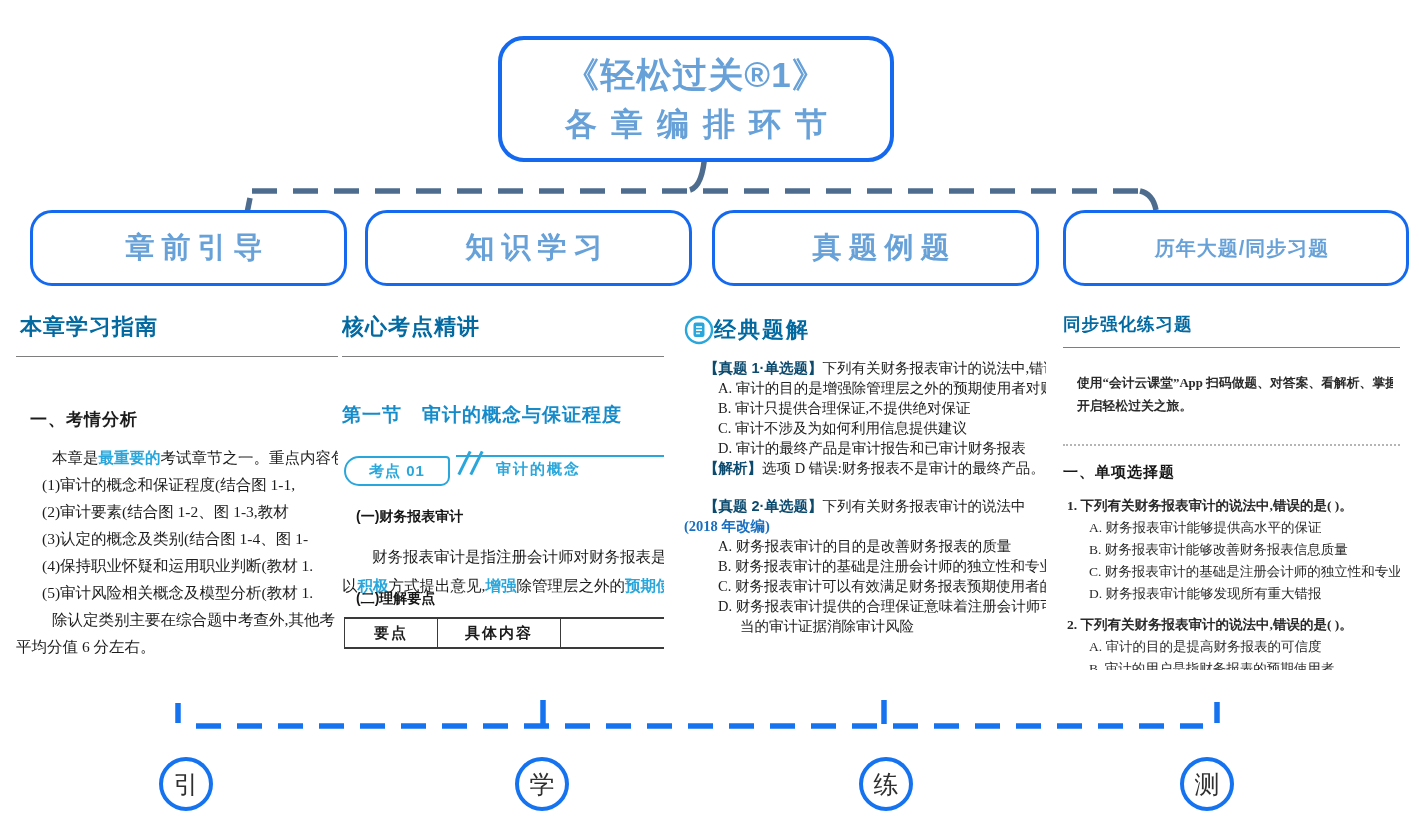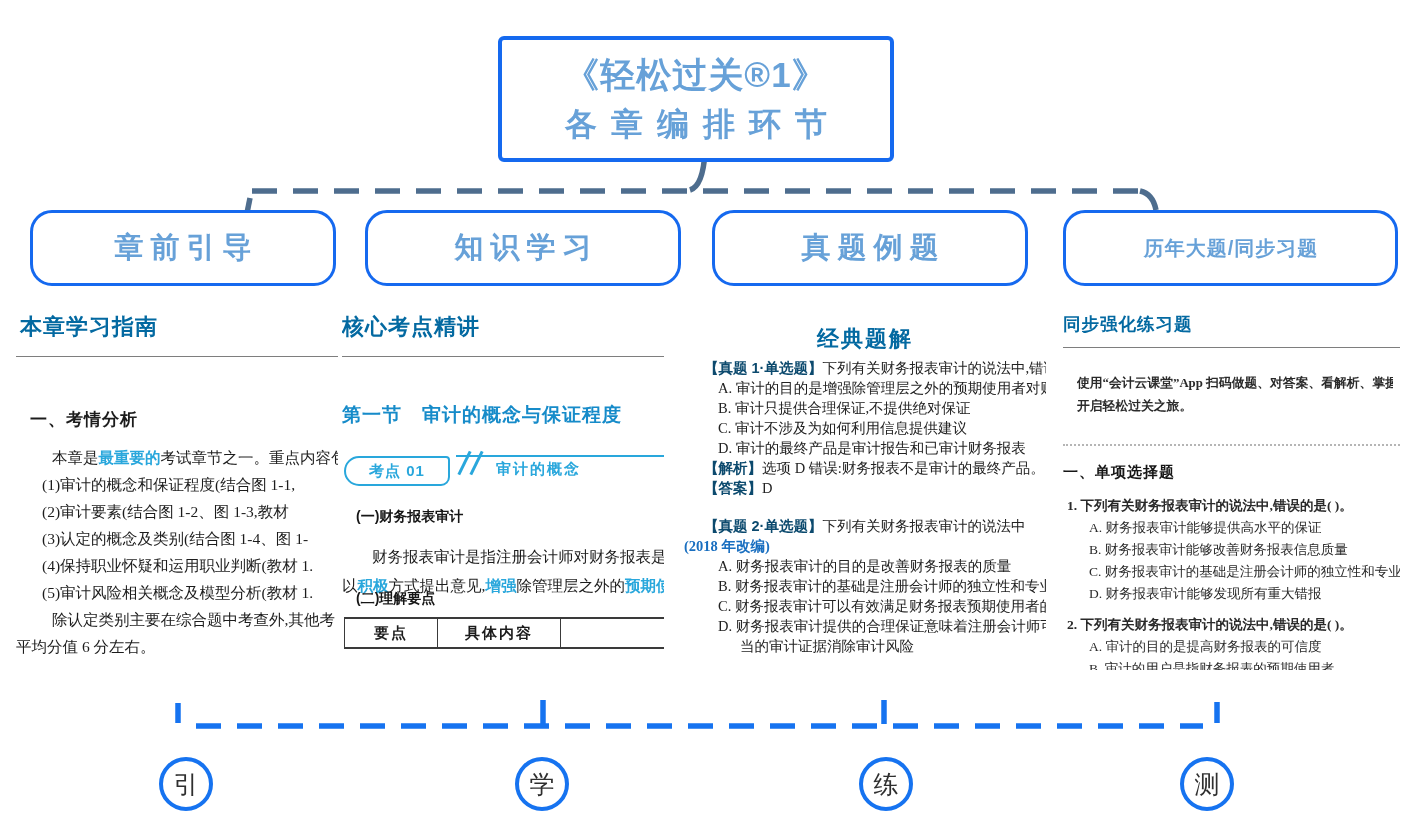--- a/index.html
+++ b/index.html
@@ -2,30 +2,30 @@
 <html><head>
 <meta charset="utf-8">
 <style>
   html,body{margin:0;padding:0;background:#fff;}
   .canvas{position:relative;width:1419px;height:831px;background:#fff;overflow:hidden;
           font-family:"Liberation Serif","DejaVu Serif",serif;color:#1c1c1c;}
   .links{position:absolute;left:0;top:0;width:1419px;height:831px;pointer-events:none;}
 
   
   .title-box{position:absolute;left:498px;top:36px;width:388px;height:118px;
-    border:4px solid #1569ef;border-radius:6px;background:#fff;
+    border:4px solid #1569ef;border-radius:26px;background:#fff;
     display:flex;flex-direction:column;align-items:center;justify-content:center;gap:4px;}
   .title-box .l1{font-family:"Liberation Sans","DejaVu Sans",sans-serif;font-weight:800;
     font-size:35px;color:#67a1d8;letter-spacing:1px;}
   .title-box .l2{font-family:"Liberation Sans","DejaVu Sans",sans-serif;font-weight:800;
     font-size:32px;color:#67a1d8;letter-spacing:14px;margin-left:14px;}
 
   
   .branch{position:absolute;top:210px;height:70px;border:3.5px solid #1569ef;border-radius:22px;
-    background:#fff;display:flex;align-items:center;justify-content:center;}
+    background:#fff;display:flex;align-items:center;justify-content:center;padding-left:11px;}
   .branch span{font-family:"Liberation Sans","DejaVu Sans",sans-serif;font-weight:800;
     font-size:29px;color:#67a1d8;letter-spacing:7px;margin-left:7px;}
   .b1{left:30px;width:300px;}
   .b2{left:365px;width:310px;}
   .b3{left:712px;width:310px;}
   .b4{left:1063px;width:329px;}
   .b4 span{font-size:20px;letter-spacing:1px;margin-left:1px;}
 
   
   .col{position:absolute;overflow:hidden;}
@@ -72,21 +72,21 @@
   .k-table{position:absolute;left:2px;top:305px;width:320px;height:28px;
     border-top:2px solid #3a3a3a;border-bottom:2px solid #3a3a3a;border-left:1.5px solid #3a3a3a;display:flex;}
   .kt-cell{border-right:1.5px solid #3a3a3a;display:flex;align-items:center;justify-content:center;
     font-family:"Liberation Sans","DejaVu Sans",sans-serif;font-weight:700;font-size:15px;letter-spacing:2px;}
   .kt-c1{width:92px;}
   .kt-c2{width:122px;}
   .kt-c3{flex:1;border-right:none;}
 
   
   .col-ex{left:684px;top:314px;width:362px;height:348px;}
-  .ex-head{display:flex;align-items:center;gap:10px;height:32px;flex-direction:column;}
+  .ex-head{display:flex;align-items:center;height:32px;}
   .ex-head .panel-title{font-size:22px;letter-spacing:2px;}
   .ex-lines{position:absolute;left:0;top:44px;width:362px;font-size:14.5px;color:#222;}
   .ex-line{height:20px;line-height:20px;white-space:nowrap;overflow:hidden;}
   .ex-tag{padding-left:20px;}
   .ex-opt{padding-left:34px;}
   .ex-cont{padding-left:56px;}
   .ex-gap{margin-top:18px;}
 
   
   .col-sync{left:1063px;top:310px;width:337px;height:360px;}
@@ -197,21 +197,20 @@
       </svg>
       <span class="panel-title">经典题解</span>
     </div>
     <div class="ex-lines">
       <div class="ex-line ex-tag"><span class="b">【真题 1·单选题】</span><span>下列有关财务报表审计的说法中,错误的</span></div>
       <div class="ex-line ex-opt"><span>A. 审计的目的是增强除管理层之外的预期使用者对财</span></div>
       <div class="ex-line ex-opt"><span>B. 审计只提供合理保证,不提供绝对保证</span></div>
       <div class="ex-line ex-opt"><span>C. 审计不涉及为如何利用信息提供建议</span></div>
       <div class="ex-line ex-opt"><span>D. 审计的最终产品是审计报告和已审计财务报表</span></div>
       <div class="ex-line ex-tag"><span class="b">【解析】</span><span>选项 D 错误:财务报表不是审计的最终产品。</span></div>
-      <div class="ex-line ex-tag"><span class="b">【答案】</span><span>D</span></div>
       <div class="ex-line ex-tag ex-gap"><span class="b">【真题 2·单选题】</span><span>下列有关财务报表审计的说法中</span></div>
       <div class="ex-line"><span class="ref">(2018 年改编)</span></div>
       <div class="ex-line ex-opt"><span>A. 财务报表审计的目的是改善财务报表的质量</span></div>
       <div class="ex-line ex-opt"><span>B. 财务报表审计的基础是注册会计师的独立性和专业</span></div>
       <div class="ex-line ex-opt"><span>C. 财务报表审计可以有效满足财务报表预期使用者的</span></div>
       <div class="ex-line ex-opt"><span>D. 财务报表审计提供的合理保证意味着注册会计师可</span></div>
       <div class="ex-line ex-cont"><span>当的审计证据消除审计风险</span></div>
     </div>
   </div>
 

